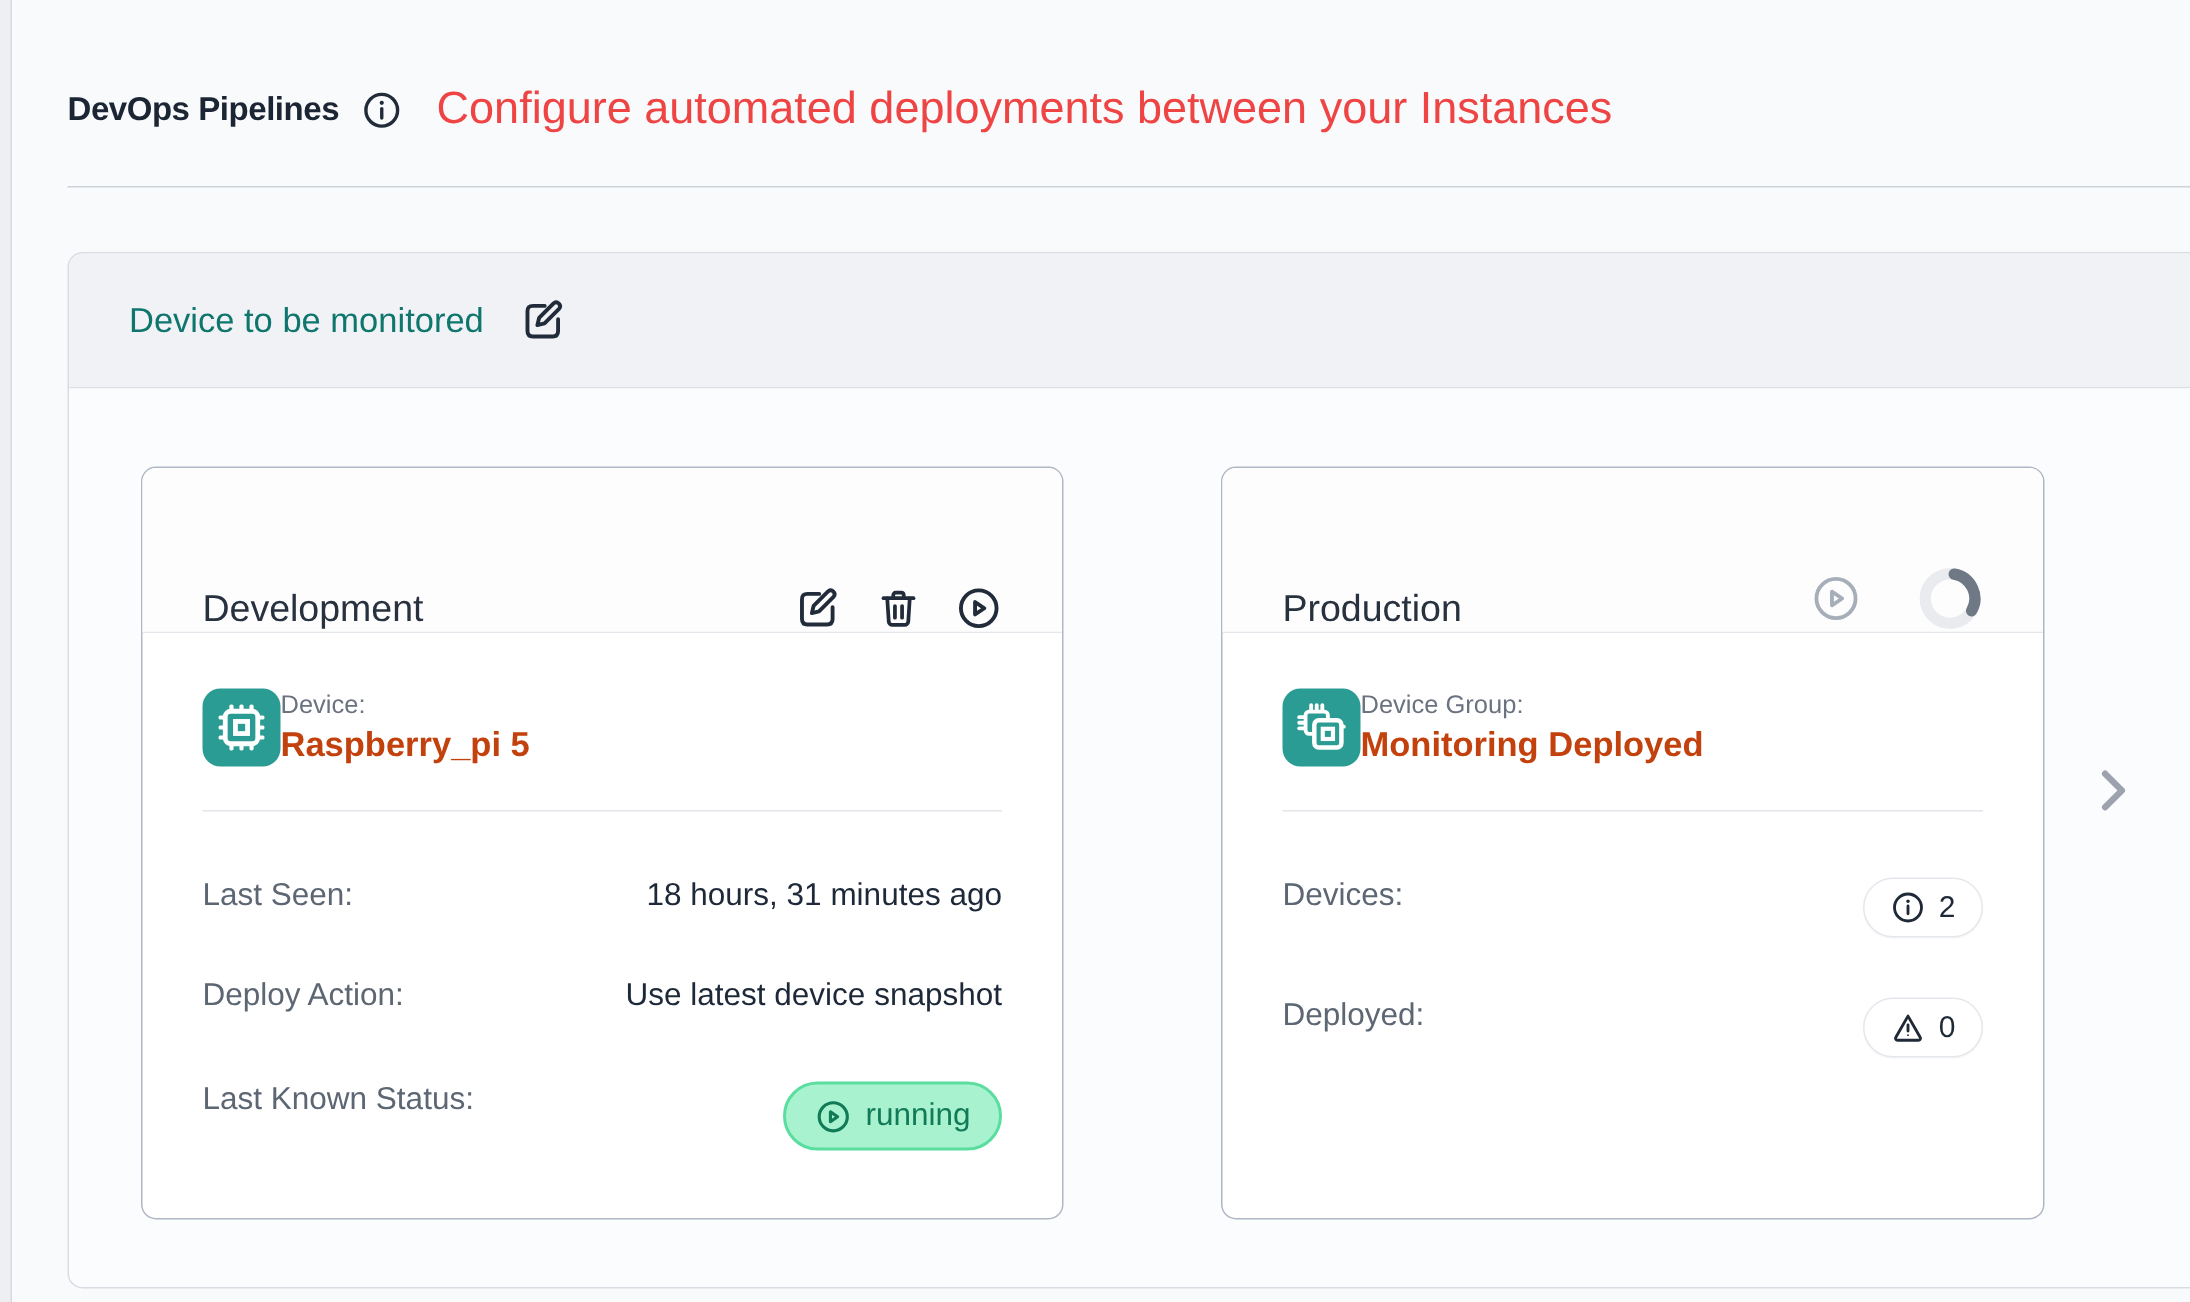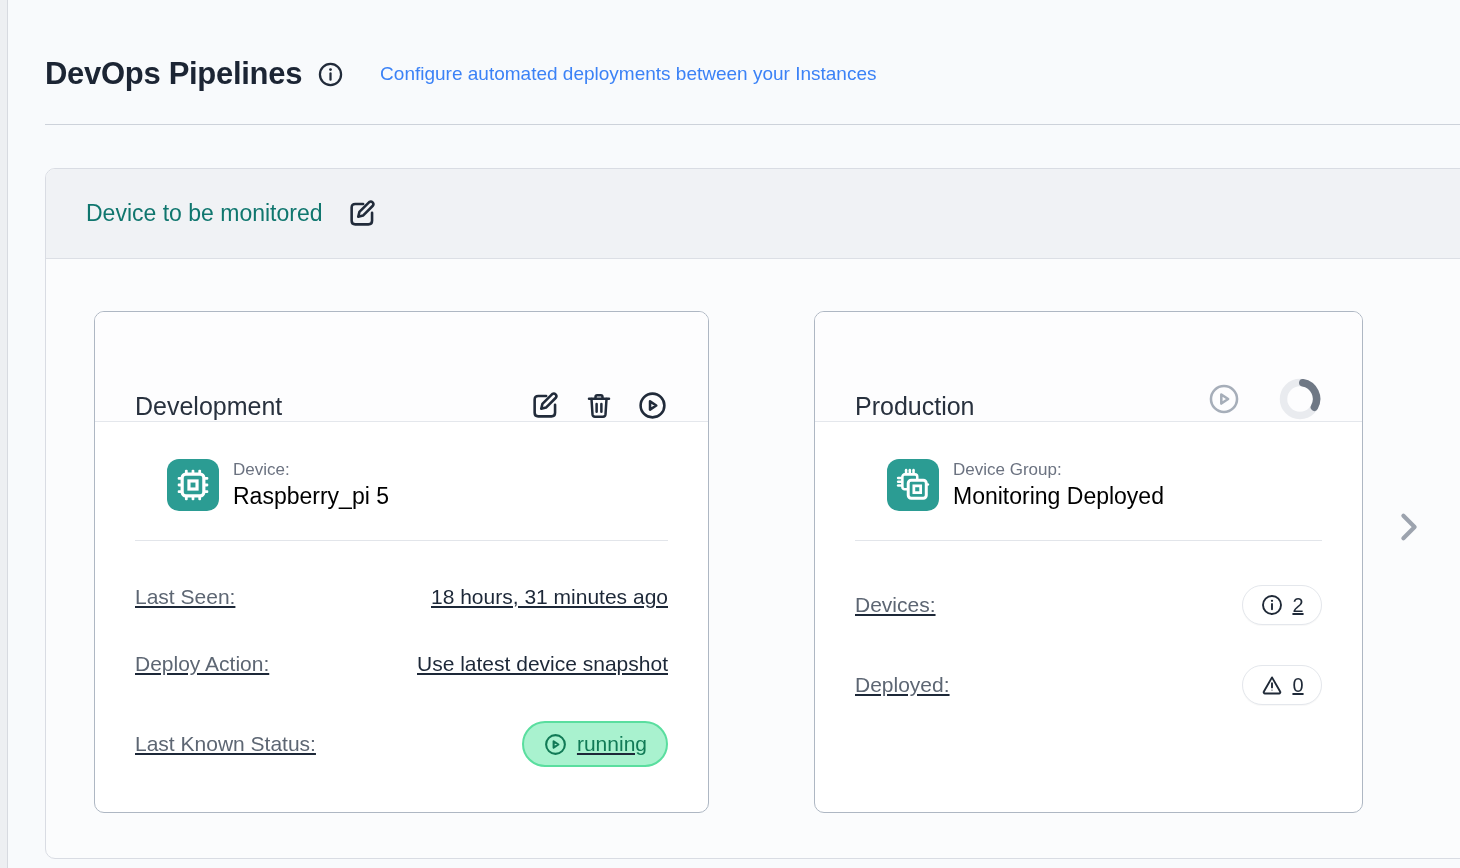--- a/index.html
+++ b/index.html
@@ -12,28 +12,28 @@
   .left-strip{
     position:absolute; left:0; top:0; width:8px; height:868px;
     background:#edeff2; border-right:1px solid #d7dae0;
   }
   
   .page-header{
     position:absolute; left:45px; top:56px; right:20px;
     display:flex; align-items:center; gap:15px;
   }
   .page-title{
-    font-size:31px; font-weight:700; color:#1c2534; letter-spacing:-0.3px;
+    font-size:22px; font-weight:700; color:#1c2534; letter-spacing:-0.3px;
   }
   .title-info-btn{
     background:none; border:none; cursor:pointer; display:flex; align-items:center;
     padding:0;
   }
   .page-subtitle{
-    font-size:19px; color:#3b82f6; font-weight:400; margin-left:21px;
+    font-size:30px; color:#ef4444; font-weight:400; margin-left:8px;
   }
   .header-rule{
     position:absolute; left:45px; top:124px; width:1415px; height:0;
     border-top:1px solid #cdd2da;
   }
   
   .panel{
     position:absolute; left:45px; top:168px; width:1490px; height:691px;
     background:#fbfcfd; border:1px solid #d9dce3; border-radius:10px;
   }
@@ -55,30 +55,30 @@
   .stage-card.dev{ left:48px; width:615px; }
   .stage-card.prod{ left:768px; width:549px; }
   .card-header{
     height:110px; background:#fdfdfe; border-bottom:1px solid #e4e7ec;
     border-radius:9px 9px 0 0;
     display:flex; align-items:flex-end; padding:0 40px;
   }
   .card-title{ font-size:25px; font-weight:500; color:#28313e; flex:1; }
   .card-actions{ display:flex; align-items:center; gap:23px; }
   .card-body{ padding:0 40px; }
-  .entity-row{ margin-top:36px; display:flex; align-items:center; gap:14px; height:54px;margin-left:32px; }
+  .entity-row{ margin-top:36px; display:flex; align-items:center; height:54px; }
   .entity-icon{
     width:52px; height:52px; border-radius:12px; background:#2b9c93;
     display:flex; align-items:center; justify-content:center; flex:0 0 52px;
   }
   .entity-texts{ display:flex; flex-direction:column; justify-content:center; gap:3px; }
   .entity-label{ font-size:17px; color:#6b7280; }
-  .entity-name{ font-size:23px; color:#000000; font-weight:400; }
+  .entity-name{ font-size:23px; color:#c2410c; font-weight:700; }
   .body-divider{ margin-top:28px; border-top:1px solid #e2e5ea; }
-  .kv-row{ display:flex; justify-content:space-between; align-items:center;text-decoration:underline; }
+  .kv-row{ display:flex; justify-content:space-between; align-items:flex-start; }
   .kv-row.r1{ margin-top:44px; }
   .kv-row.r2{ margin-top:45px; }
   .kv-row.r3{ margin-top:43px; }
   .kv-label{ font-size:21px; color:#5d6673; }
   .kv-value{ font-size:21px; color:#1d2838; }
   
   .status-badge{
     height:46px; border-radius:23px; padding:0 19px;
     background:#a9f2cf; border:2px solid #5ade9f;
     display:flex; align-items:center; gap:9px;

